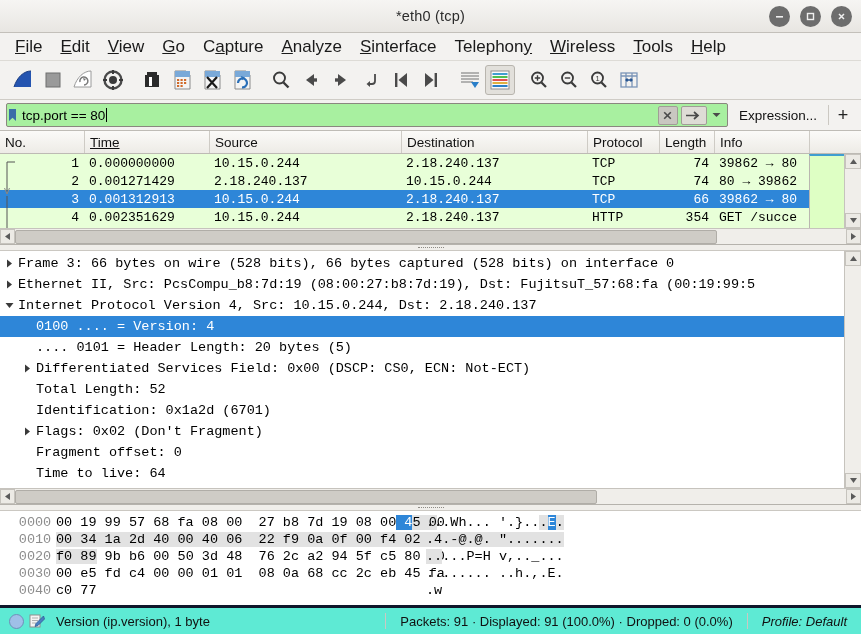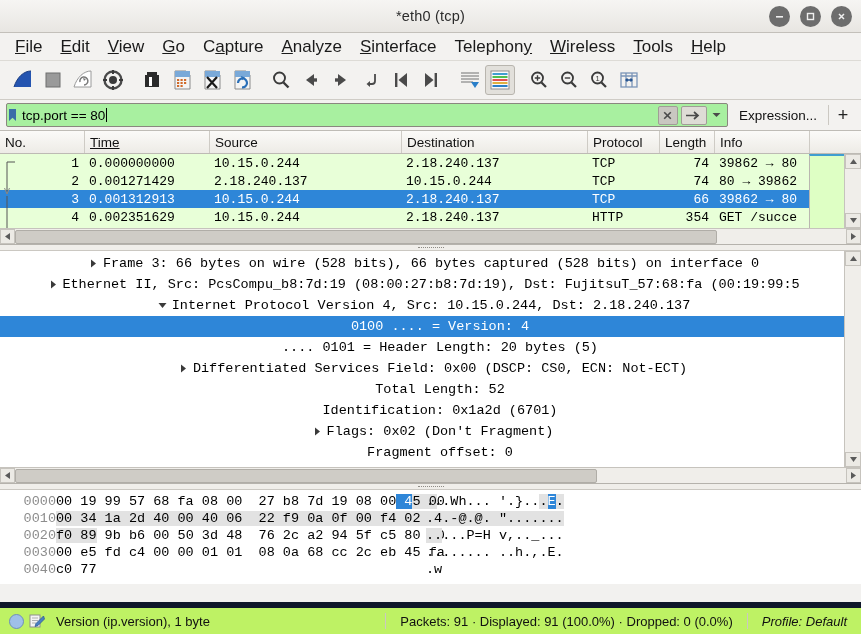--- a/index.html
+++ b/index.html
@@ -92,40 +92,40 @@
   .hsbtn{width:15px;height:15px;display:flex;align-items:center;justify-content:center;background:#eceae5;border:1px solid #c6c3bd;box-sizing:border-box;}
   .hsthumb{position:absolute;left:15px;top:1px;height:12px;background:#cfccc6;border:1px solid #b0ada7;border-radius:2px;}
 
   
   .detail{flex:1;display:flex;flex-direction:column;background:#fff;border-bottom:1px solid #b5b2ac;position:relative;min-height:0;}
   .dgrip{height:5px;background:#f0eeea;border-bottom:1px solid #cbc8c2;position:relative;}
   .dgrip:after{content:"";position:absolute;left:50%;top:2px;width:26px;height:1px;margin-left:-13px;
                border-top:1px dotted #8e8b85;}
   .dbody{flex:1;overflow:hidden;position:relative;padding-top:2px;}
   .drow{height:21px;display:flex;align-items:center;font-family:"Liberation Mono",monospace;
-        font-size:13.5px;color:#000;white-space:nowrap;padding-right:17px;justify-content:center;}
+        font-size:13.5px;color:#000;white-space:nowrap;padding-right:17px;}
   .drow.sel{background:#2e86d8;color:#fff;}
   .tri{width:18px;flex:0 0 18px;display:flex;align-items:center;justify-content:center;}
   .dtxt{overflow:hidden;white-space:nowrap;}
 
   
   .bytes{height:100px;min-height:100px;background:#fff;position:relative;overflow:hidden;}
   .bgrip{height:5px;background:#f0eeea;border-bottom:1px solid #cbc8c2;position:relative;}
   .bgrip:after{content:"";position:absolute;left:50%;top:2px;width:26px;height:1px;margin-left:-13px;
                border-top:1px dotted #8e8b85;}
   .brow{height:17px;display:flex;align-items:center;font-family:"Liberation Mono",monospace;font-size:13.5px;white-space:nowrap;}
-  .boff{width:56px;flex:0 0 56px;color:#8d8d8d;text-align:right;padding-left:14px;box-sizing:border-box;}
+  .boff{width:56px;flex:0 0 56px;color:#8d8d8d;text-align:center;padding-left:14px;box-sizing:border-box;}
   .bhex{width:370px;flex:0 0 370px;letter-spacing:0px;color:#000;}
   .basc{color:#000;}
   .hl{background:#2e86d8;color:#fff;}
   .sh{background:#e2e2e2;}
 
   
   .status{height:26px;min-height:26px;display:flex;align-items:center;
-          background:#bef264;border-top:6px solid #0f172a;font-size:13px;color:#111;margin-top:18px;}
+          background:#5eead4;border-top:3px solid #0f172a;font-size:13px;color:#111;}
   .stico{width:46px;display:flex;align-items:center;gap:5px;padding-left:9px;box-sizing:border-box;}
   .sdot{width:13px;height:13px;border-radius:50%;background:#9fc0e8;border:1px solid #6f8fb8;}
   .stxt{padding-left:10px;white-space:nowrap;}
   .ssep{width:1px;height:16px;background:#cbc8c2;margin:0 14px;}
 </style>
 </head>
 <body>
 
 <div class="win">
 

